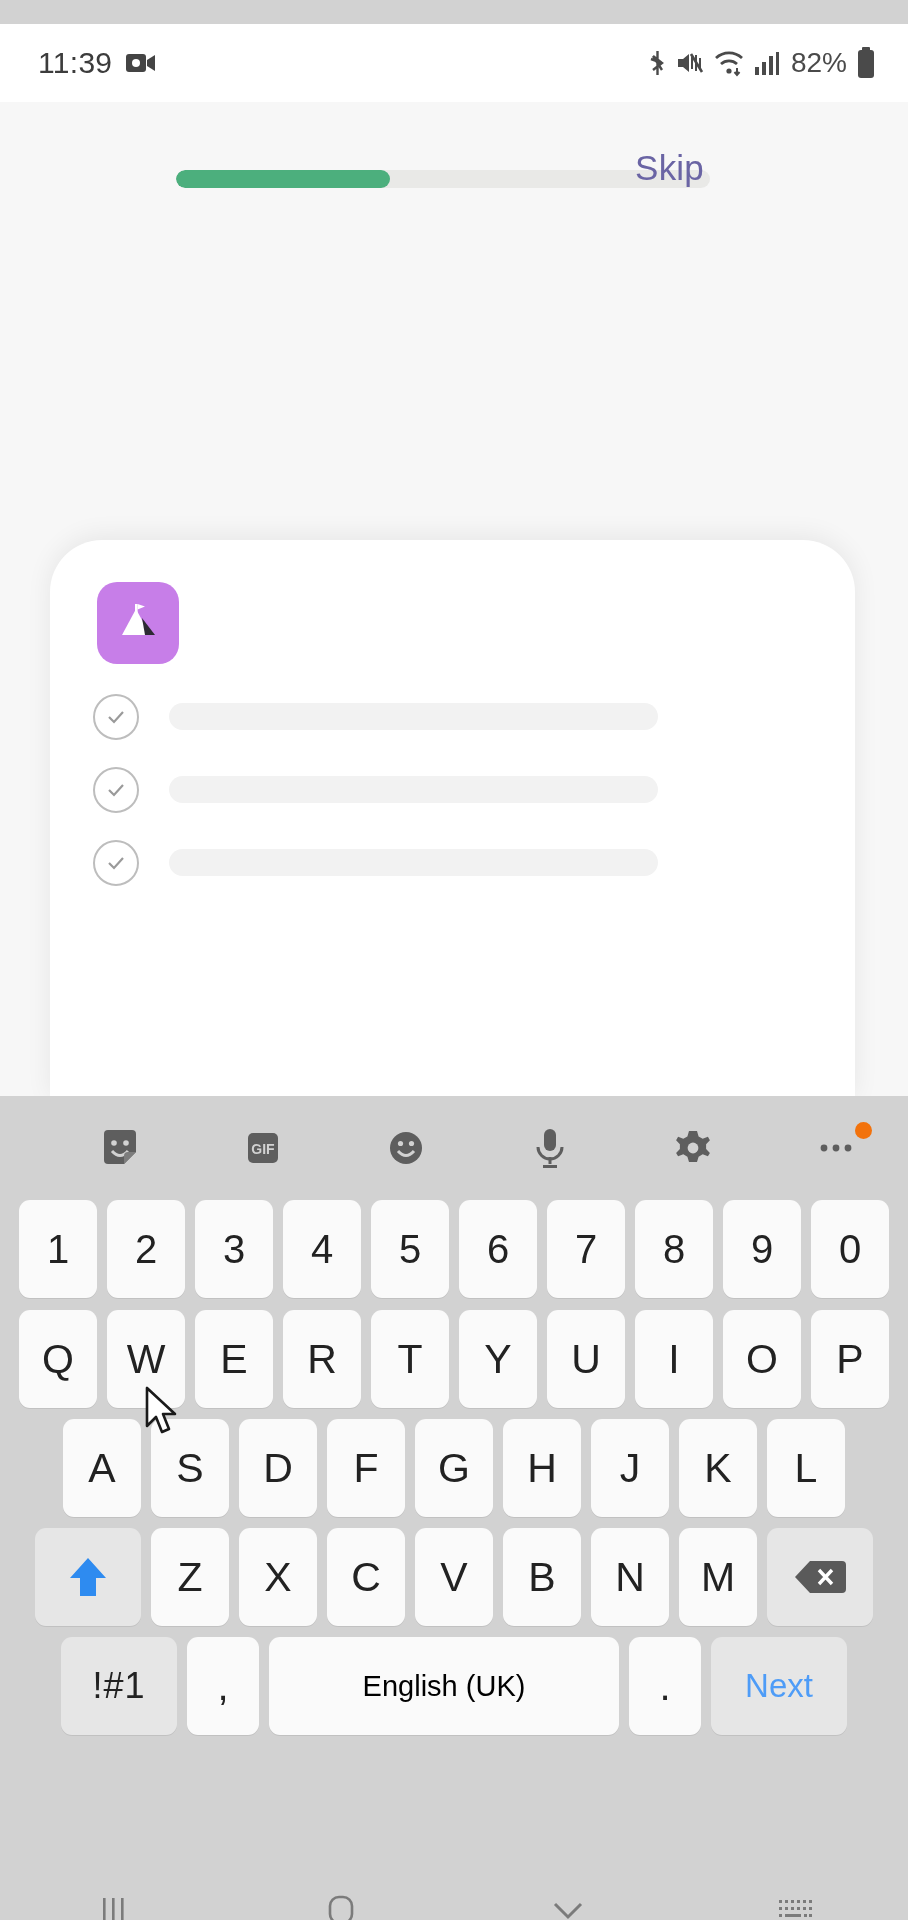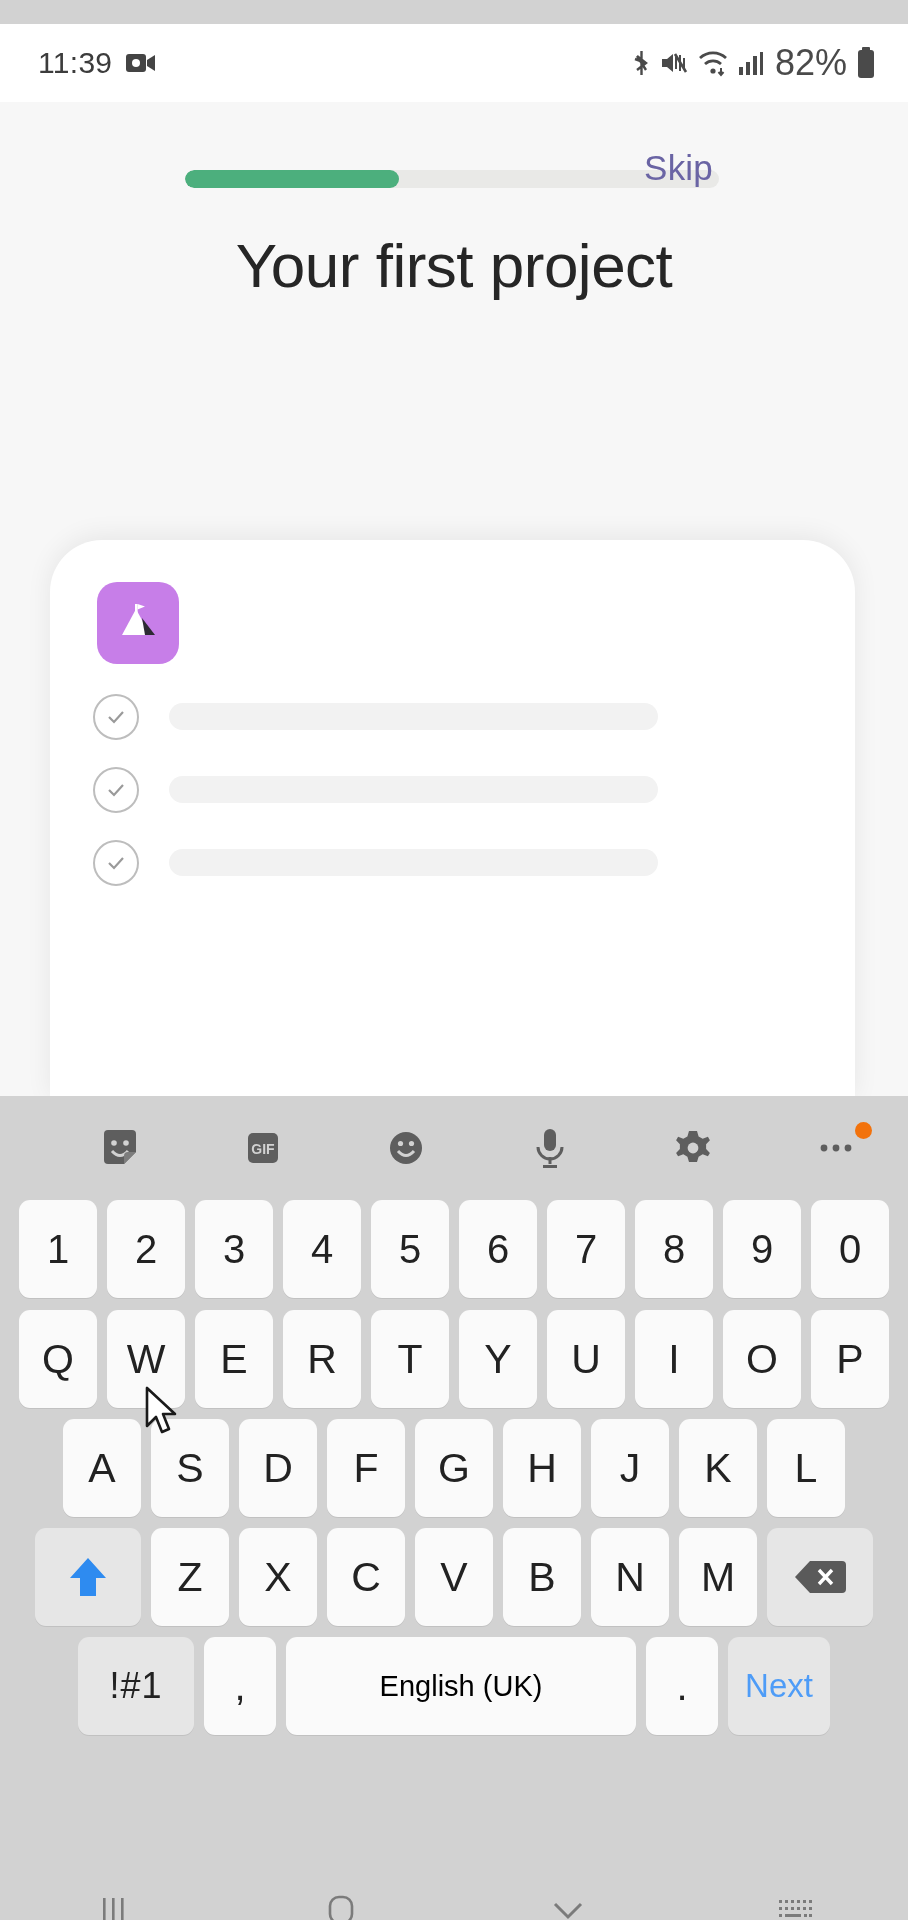--- a/index.html
+++ b/index.html
@@ -28,32 +28,32 @@
     margin-left: 38px;
   }
   .sb-time {
     font-size: 30px; color: #3c3c3c; letter-spacing: 0.3px;
     font-family: "Liberation Sans", sans-serif;
   }
   .sb-right {
     position: absolute; right: 32px; top: 0; height: 78px;
     display: flex; align-items: center; gap: 9px;
   }
-  .sb-batt-text { font-size: 36px; color: #4a4a4a; margin-left: 2px; }
+  .sb-batt-text { font-size: 28px; color: #4a4a4a; margin-left: 2px; }
   .ico { display: inline-block; line-height: 0; }
 
   
   .content {
     position: absolute; top: 78px; left: 0;
     width: 908px; height: 994px;
     background: #f7f7f7;
     overflow: hidden;
   }
   .progress-row {
-    position: absolute; top: 68px; left: 9px; width: 740px;
+    position: absolute; top: 68px; left: 0; width: 740px;
     display: flex; align-items: center;
   }
   .progress-track {
     margin-left: 176px;
     width: 534px; height: 18px;
     border-radius: 9px;
     background: #e9e9e7;
     overflow: hidden;
   }
   .progress-fill {
@@ -153,21 +153,21 @@
   .row-a { padding: 0 40px; }
   .key.shift { width: 106px; margin: 0 5px; }
   .key.backspace { width: 106px; margin: 0 5px; }
   .key.sym { width: 116px; margin: 0 5px; font-size: 36px; letter-spacing: 1px; }
   .key.comma { width: 72px; margin: 0 5px; font-size: 40px; }
   .key.space {
     flex: 1; max-width: 350px; margin: 0 5px;
     font-size: 29px; color: #000000;
   }
   .key.period { width: 72px; margin: 0 5px; font-size: 40px; }
-  .key.next { width: 102px; margin: 0 5px; font-size: 33px; color: #4e9cf7; }
+  .key.next { width: 136px; margin: 0 5px; font-size: 33px; color: #4e9cf7; }
 
   
   .navbar {
     position: absolute; bottom: 0; left: 0;
     width: 908px; height: 68px;
     background: #d2d2d2;
     display: flex; align-items: center;
   }
   .nav-item {
     flex: 1; display: flex; align-items: center; justify-content: center;
@@ -238,21 +238,20 @@
 
   <div class="content">
 
     <div class="progress-row">
       <div class="progress-track">
         <div class="progress-fill" id="progress-fill" style="width: 40%;"></div>
       </div>
       <span class="skip">Skip</span>
     </div>
 
-    <div class="title">Your first project</div>
 
     <div class="card">
       <div class="card-tile">
         <span class="ico">
           <svg width="48" height="44" viewBox="0 0 48 44">
             <path d="M22 8 L36 34 L8 34 Z" fill="#ffffff"></path>
             <rect x="21" y="3" width="2.6" height="14" fill="#ffffff"></rect>
             <path d="M23.6 3 L31 5.4 L23.6 8.6 Z" fill="#ffffff"></path>
             <path d="M28 17 L41 34 L31 34 Z" fill="#2d2a33"></path>
           </svg>

